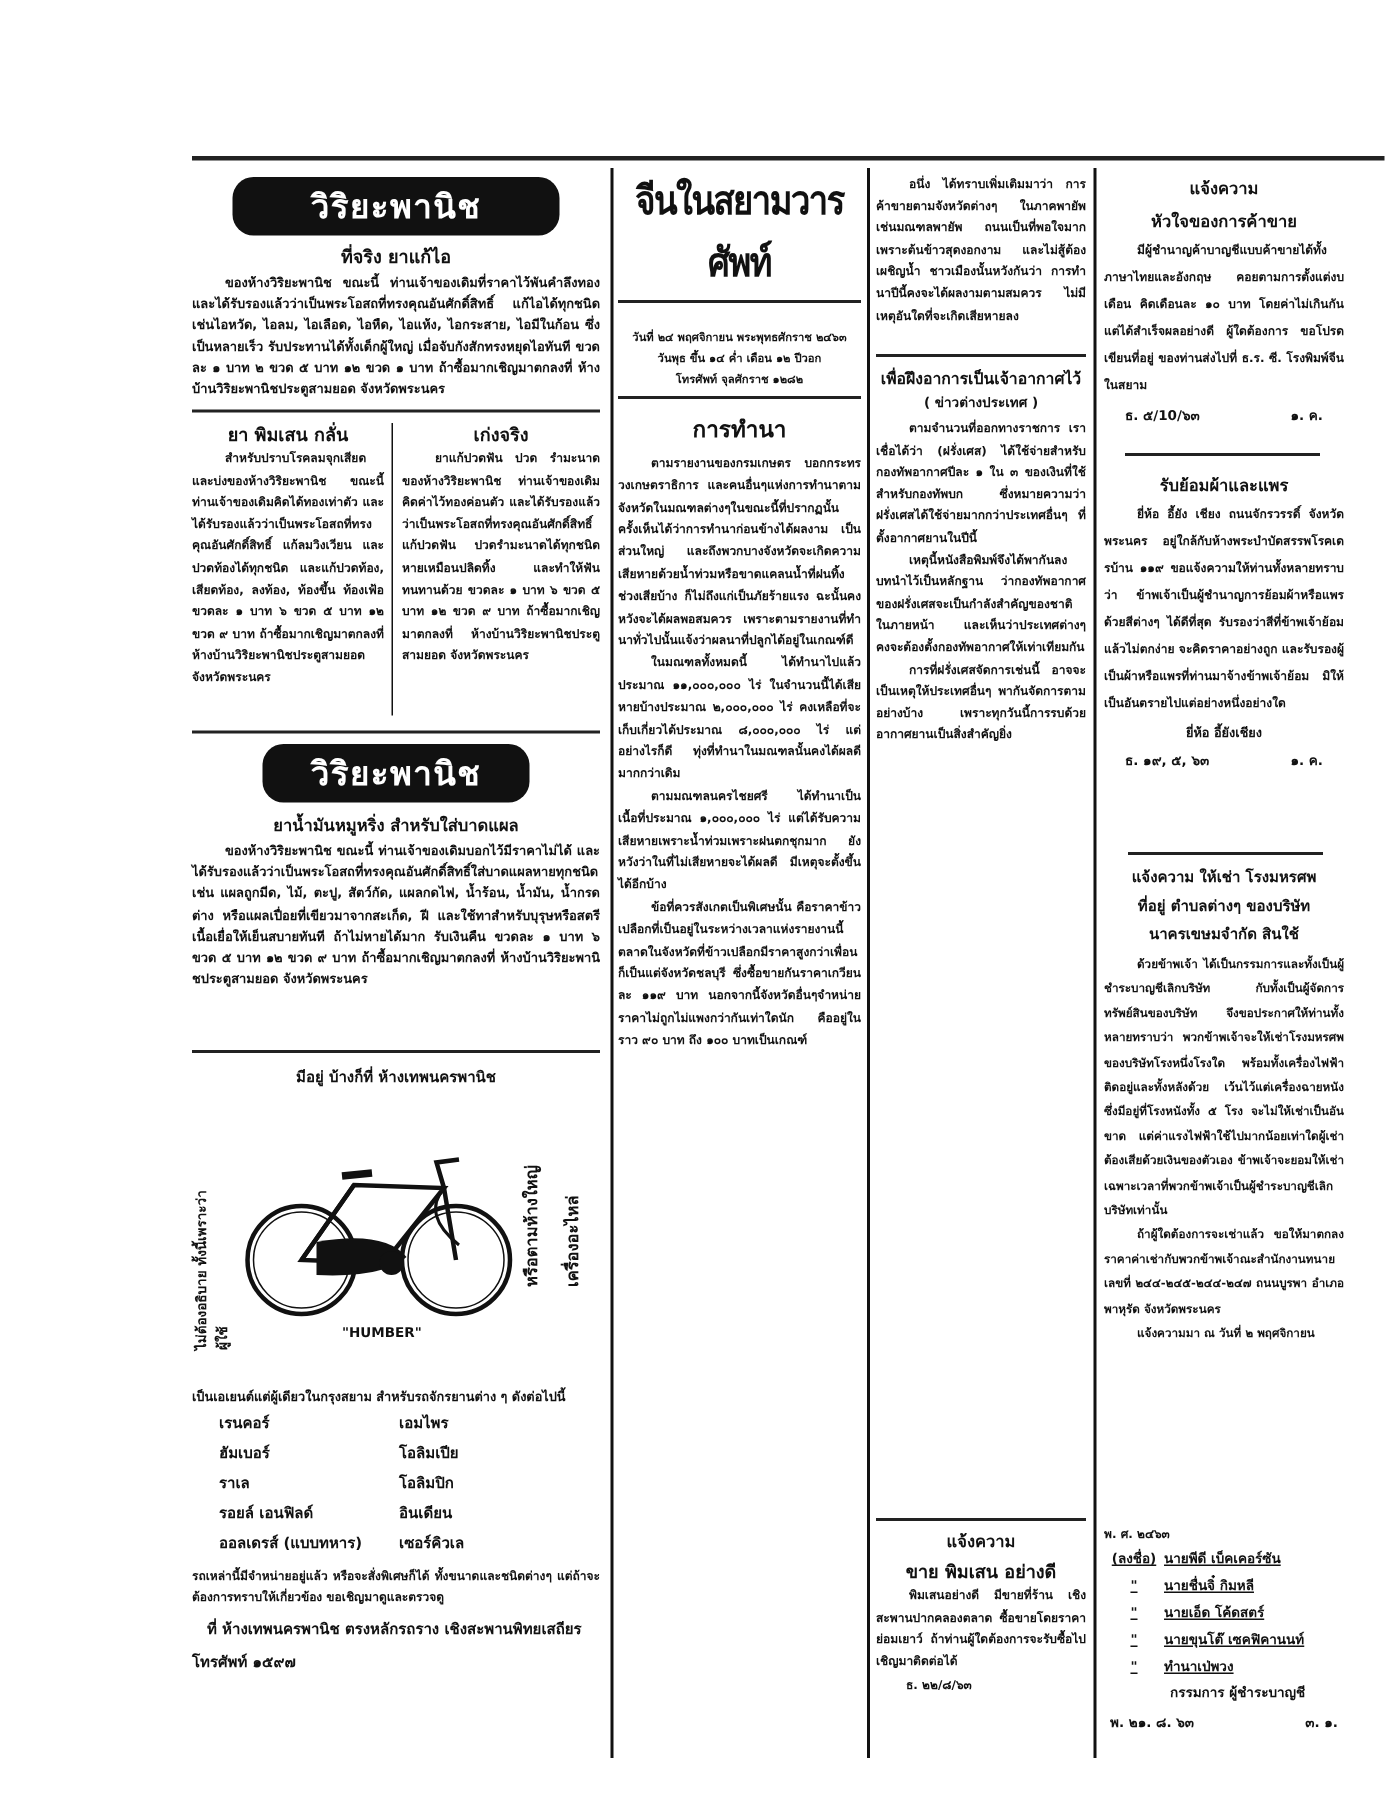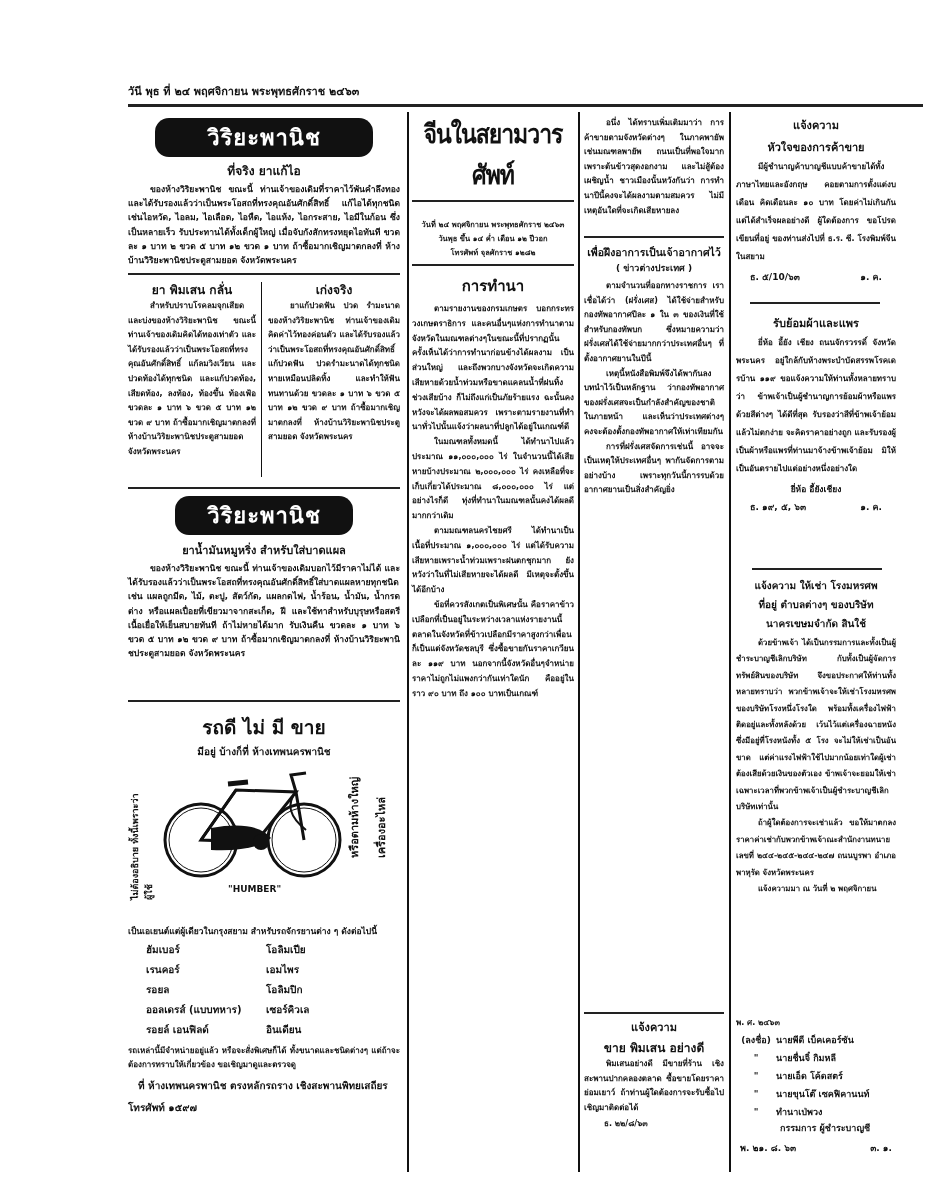--- a/index.html
+++ b/index.html
@@ -20,28 +20,27 @@
   .heading{font-size:14px;font-weight:bold;text-align:center;}
   .big{font-size:19px;font-weight:bold;text-align:center;font-family:"DejaVu Serif",serif;}
   .mast{font-family:"DejaVu Serif",serif;font-size:30px;font-weight:bold;text-align:center;
         letter-spacing:-1px;transform:scaleY(1.15);}
   .small{font-size:8.5px;font-weight:bold;text-align:center;line-height:14px;}
   .models{font-size:10px;font-weight:bold;line-height:20px;}
   .models .row{display:flex;}
   .models .a{width:120px;}
   .vert{writing-mode:vertical-rl;transform:rotate(180deg);font-size:11px;font-weight:bold;}
   .sig{font-size:9px;font-weight:bold;display:flex;justify-content:space-between;}
-  .list .row{display:flex;font-size:9px;font-weight:bold;line-height:18px;}
+  .list .row{display:flex;font-size:9px;font-weight:bold;line-height:18px;text-decoration:underline;}
   .list .k{width:40px;text-align:center;}
 </style>
 </head>
 <body>
 
 <div class="abs header">
-  <span>วันี พุธ ที่ ๒๔  พฤศจิกายน  พระพุทธศักราช ๒๔๖๓</span>
 </div>
 <div class="abs header-rule"></div>
 
 <div class="abs vline" style="left:407px;top:112px;height:1060px;"></div>
 <div class="abs vline" style="left:578px;top:112px;height:1060px;"></div>
 <div class="abs vline" style="left:729px;top:112px;height:1060px;"></div>
 
 <div class="abs" style="left:128px;top:118px;width:272px;">
   <div style="display:flex;justify-content:center;">
     <div class="banner" style="width:170px;">วิริยะพานิช</div>
@@ -73,59 +72,58 @@
     <div class="banner" style="width:130px;">วิริยะพานิช</div>
   </div>
   <div class="sub" style="margin-top:6px;font-size:11px;">ยาน้ำมันหมูหริ่ง      สำหรับใส่บาดแผล</div>
   <div class="body" style="margin-top:2px;">
       <p>ของห้างวิริยะพานิช ขณะนี้ ท่านเจ้าของเดิมบอกไว้มีราคาไม่ได้ และได้รับรองแล้วว่าเป็นพระโอสถที่ทรงคุณอันศักดิ์สิทธิ์ใส่บาดแผลหายทุกชนิด เช่น แผลถูกมีด, ไม้, ตะปู, สัตว์กัด, แผลกดไฟ, น้ำร้อน, น้ำมัน, น้ำกรดต่าง หรือแผลเปื่อยที่เขียวมาจากสะเก็ด, ฝี และใช้ทาสำหรับบุรุษหรือสตรีเนื้อเยื่อให้เย็นสบายทันที  ถ้าไม่หายได้มาก รับเงินคืน ขวดละ ๑ บาท ๖ ขวด ๕ บาท ๑๒ ขวด ๙ บาท  ถ้าซื้อมากเชิญมาตกลงที่ ห้างบ้านวิริยะพานิชประตูสามยอด จังหวัดพระนคร</p>
     </div>
 </div>
 <div class="abs hrule" style="left:128px;top:700px;width:272px;"></div>
 
 <div class="abs" style="left:128px;top:708px;width:272px;height:420px;">
-  <div class="big" style="margin-top:4px;">รถดี ไม่ มี ขาย</div>
   <div class="sub" style="font-size:10px;margin-top:2px;">มีอยู่ บ้างก็ที่ ห้างเทพนครพานิช</div>
   <div class="abs vert" style="left:0;top:82px;height:110px;font-size:9px;">ไม่ต้องอธิบาย ทั้งนี้เพราะว่า ผู้ใช้</div>
   <div class="abs vert" style="left:218px;top:60px;height:90px;">หรือตามห้างใหญ่</div>
   <div class="abs vert" style="left:245px;top:60px;height:90px;">เครื่องอะไหล่</div>
   <svg class="abs" style="left:28px;top:62px;" width="190" height="110" viewBox="0 0 190 110">
     <circle cx="45" cy="70" r="36" fill="none" stroke="#111" stroke-width="3"></circle>
     <circle cx="45" cy="70" r="32" fill="none" stroke="#111" stroke-width="1"></circle>
     <circle cx="148" cy="70" r="36" fill="none" stroke="#111" stroke-width="3"></circle>
     <circle cx="148" cy="70" r="32" fill="none" stroke="#111" stroke-width="1"></circle>
     <path d="M45 70 L80 20 L140 22 L100 72 Z" fill="none" stroke="#111" stroke-width="3"></path>
     <path d="M80 20 L45 70 M140 22 L148 70 M140 22 L135 5 L150 3" fill="none" stroke="#111" stroke-width="3"></path>
     <path d="M72 14 L92 12" stroke="#111" stroke-width="5"></path>
     <path d="M55 58 Q100 50 115 68 Q100 82 55 80 Z" fill="#111"></path>
     <circle cx="105" cy="72" r="8" fill="#111"></circle>
     <path d="M140 22 Q125 40 150 60" fill="none" stroke="#111" stroke-width="2"></path>
   </svg>
   <div class="abs" style="left:100px;top:176px;font-size:9px;font-weight:bold;">"HUMBER"</div>
   <div class="abs" style="left:0;top:216px;width:272px;font-size:8.5px;font-weight:bold;">เป็นเอเยนต์แต่ผู้เดียวในกรุงสยาม สำหรับรถจักรยานต่าง ๆ ดังต่อไปนี้</div>
   <div class="abs models" style="left:18px;top:232px;width:250px;">
     <div class="row">
+        <span class="a">เรนคอร์</span>
+        <span>เอมไพร</span>
+      </div>
+    <div class="row">
         <span class="a">ฮัมเบอร์</span>
         <span>โอลิมเปีย</span>
       </div>
     <div class="row">
-        <span class="a">เรนคอร์</span>
-        <span>เอมไพร</span>
-      </div>
-    <div class="row">
-        <span class="a">รอยล</span>
+        <span class="a">ราเล</span>
         <span>โอลิมปิก</span>
+      </div>
+    <div class="row">
+        <span class="a">รอยล์  เอนฟิลด์</span>
+        <span>อินเดียน</span>
       </div>
     <div class="row">
         <span class="a">ออลเดรส์  (แบบทหาร)</span>
         <span>เซอร์คิวเล</span>
-      </div>
-    <div class="row">
-        <span class="a">รอยล์  เอนฟิลด์</span>
-        <span>อินเดียน</span>
       </div>
   </div>
   <div class="abs body" style="left:0;top:336px;width:272px;font-size:8px;">รถเหล่านี้มีจำหน่ายอยู่แล้ว หรือจะสั่งพิเศษก็ได้ ทั้งขนาดและชนิดต่างๆ แต่ถ้าจะต้องการทราบให้เกี่ยวข้อง ขอเชิญมาดูและตรวจดู</div>
   <div class="abs" style="left:10px;top:370px;width:262px;font-size:10px;font-weight:bold;">ที่ ห้างเทพนครพานิช   ตรงหลักรถราง เชิงสะพานพิทยเสถียร</div>
   <div class="abs" style="left:0;top:392px;font-size:10px;font-weight:bold;">โทรศัพท์ ๑๕๙๗</div>
 </div>
 
 <div class="abs" style="left:412px;top:118px;width:162px;">
   <div class="mast" style="font-size:23px;">จีนในสยามวารศัพท์</div>
   <div class="hrule" style="margin-top:10px;"></div>

